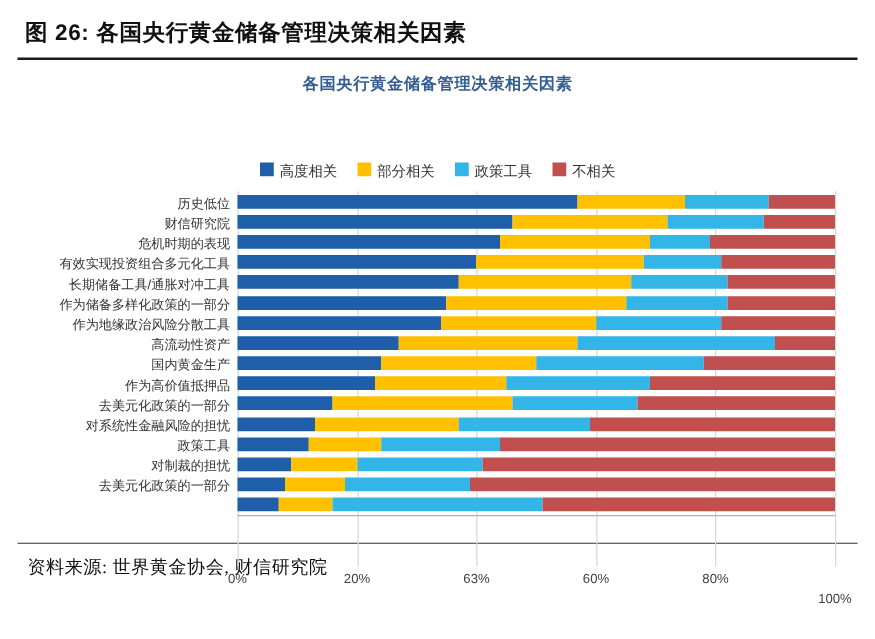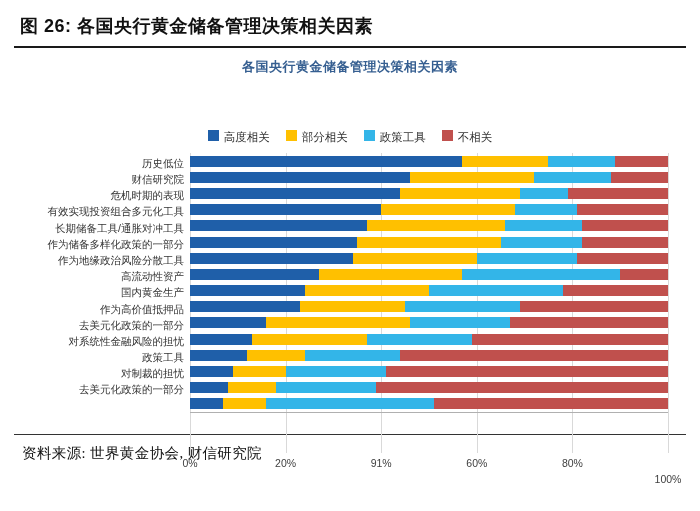--- a/index.html
+++ b/index.html
@@ -352,21 +352,21 @@
               </div>
             </div>
             <div class="axis-line" style="top: 259.2px;"></div>
           </div>
       </div>
     </div>
 
     <div class="x-axis" id="xAxis">
         <span class="x-tick" style="left: 0%;">0%</span>
         <span class="x-tick" style="left: 20%;">20%</span>
-        <span class="x-tick" style="left: 40%;">91%</span>
+        <span class="x-tick" style="left: 40%;">63%</span>
         <span class="x-tick" style="left: 60%;">60%</span>
         <span class="x-tick" style="left: 80%;">80%</span>
         <span class="x-tick" style="left: 100%; margin-top: 16px;">100%</span>
       </div>
   </div>
 
   <div class="rule thin"></div>
   <div class="source">资料来源: 世界黄金协会, 财信研究院</div>
 
 </div>

